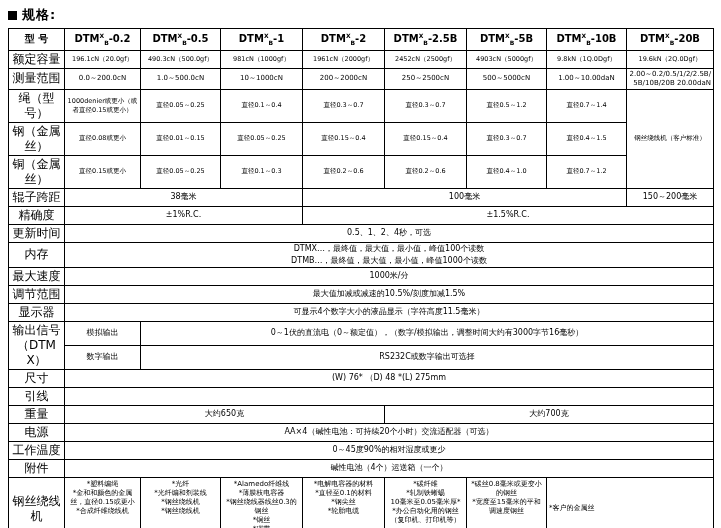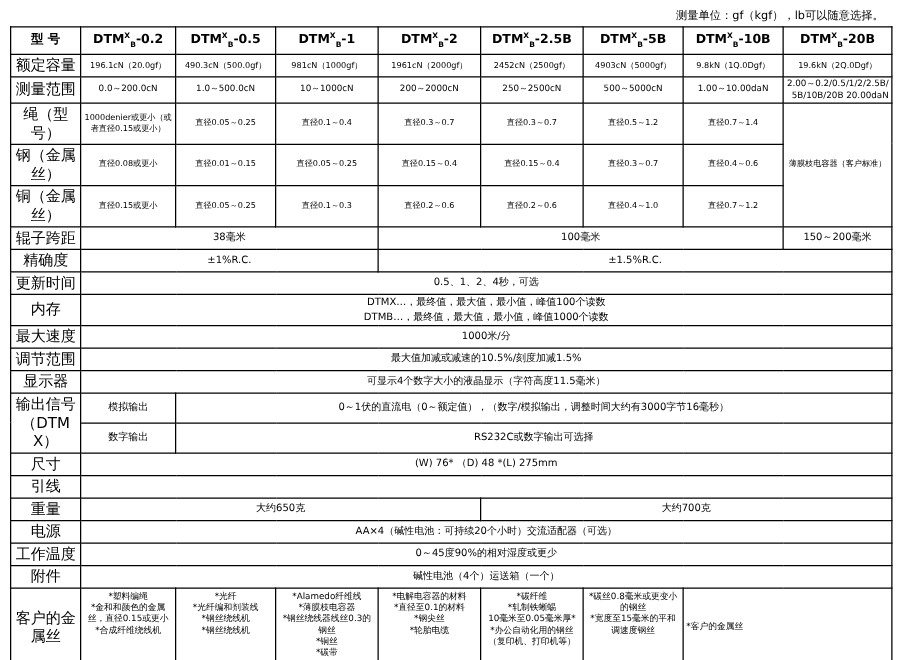--- a/index.html
+++ b/index.html
@@ -44,22 +44,25 @@
   .small{font-size:7px;}
   .tiny{font-size:6.5px;}
   .appcell{text-align:center;font-size:7px;line-height:1.3;vertical-align:top;padding:2px 2px;}
   .vmid{vertical-align:middle;}
 </style>
 </head>
 <body>
 
 <div class="page">
 
-
-  <div class="unit-note">测量单位：gf（kgf），lb可以随意选择。</div>
+  <div class="title-row">
+    <span class="sq"></span>
+    <span class="title-txt">规格:</span>
+  </div>
+
 
   <table>
     <colgroup>
       <col style="width:56px">
       <col style="width:76px">
       <col style="width:80px">
       <col style="width:82px">
       <col style="width:82px">
       <col style="width:82px">
       <col style="width:80px">
@@ -106,32 +109,32 @@
 
     <tr>
       <td class="lbl">绳（型号）</td>
       <td class="tiny">1000denier或更小（或者直径0.15或更小）</td>
       <td class="tiny">直径0.05～0.25</td>
       <td class="tiny">直径0.1～0.4</td>
       <td class="tiny">直径0.3～0.7</td>
       <td class="tiny">直径0.3～0.7</td>
       <td class="tiny">直径0.5～1.2</td>
       <td class="tiny">直径0.7～1.4</td>
-      <td class="tiny vmid" rowspan="3">薄膜枝电容器（客户标准）</td>
+      <td class="tiny vmid" rowspan="3">钢丝绕线机（客户标准）</td>
     </tr>
 
     <tr>
       <td class="lbl">钢（金属丝）</td>
       <td class="tiny">直径0.08或更小</td>
       <td class="tiny">直径0.01～0.15</td>
       <td class="tiny">直径0.05～0.25</td>
       <td class="tiny">直径0.15～0.4</td>
       <td class="tiny">直径0.15～0.4</td>
       <td class="tiny">直径0.3～0.7</td>
-      <td class="tiny">直径0.4～0.6</td>
+      <td class="tiny">直径0.4～1.5</td>
     </tr>
 
     <tr>
       <td class="lbl">铜（金属丝）</td>
       <td class="tiny">直径0.15或更小</td>
       <td class="tiny">直径0.05～0.25</td>
       <td class="tiny">直径0.1～0.3</td>
       <td class="tiny">直径0.2～0.6</td>
       <td class="tiny">直径0.2～0.6</td>
       <td class="tiny">直径0.4～1.0</td>
@@ -215,21 +218,21 @@
       <td colspan="8">0～45度90%的相对湿度或更少</td>
     </tr>
 
     <tr>
       <td class="lbl">附件</td>
       <td colspan="8">碱性电池（4个）运送箱（一个）</td>
     </tr>
 
     <tr style="height:64px">
       <td class="lbl">
-        <span>客户的金属丝</span>
+        <span>钢丝绕线机</span>
       </td>
       <td class="appcell" style="white-space:pre-line">*塑料编绳
 *金和和颜色的金属丝，直径0.15或更小
 *合成纤维绕线机</td>
       <td class="appcell" style="white-space:pre-line">*光纤
 *光纤编和剂装线
 *钢丝绕线机
 *钢丝绕线机</td>
       <td class="appcell" style="white-space:pre-line">*Alamedo纤维线
 *薄膜枝电容器

